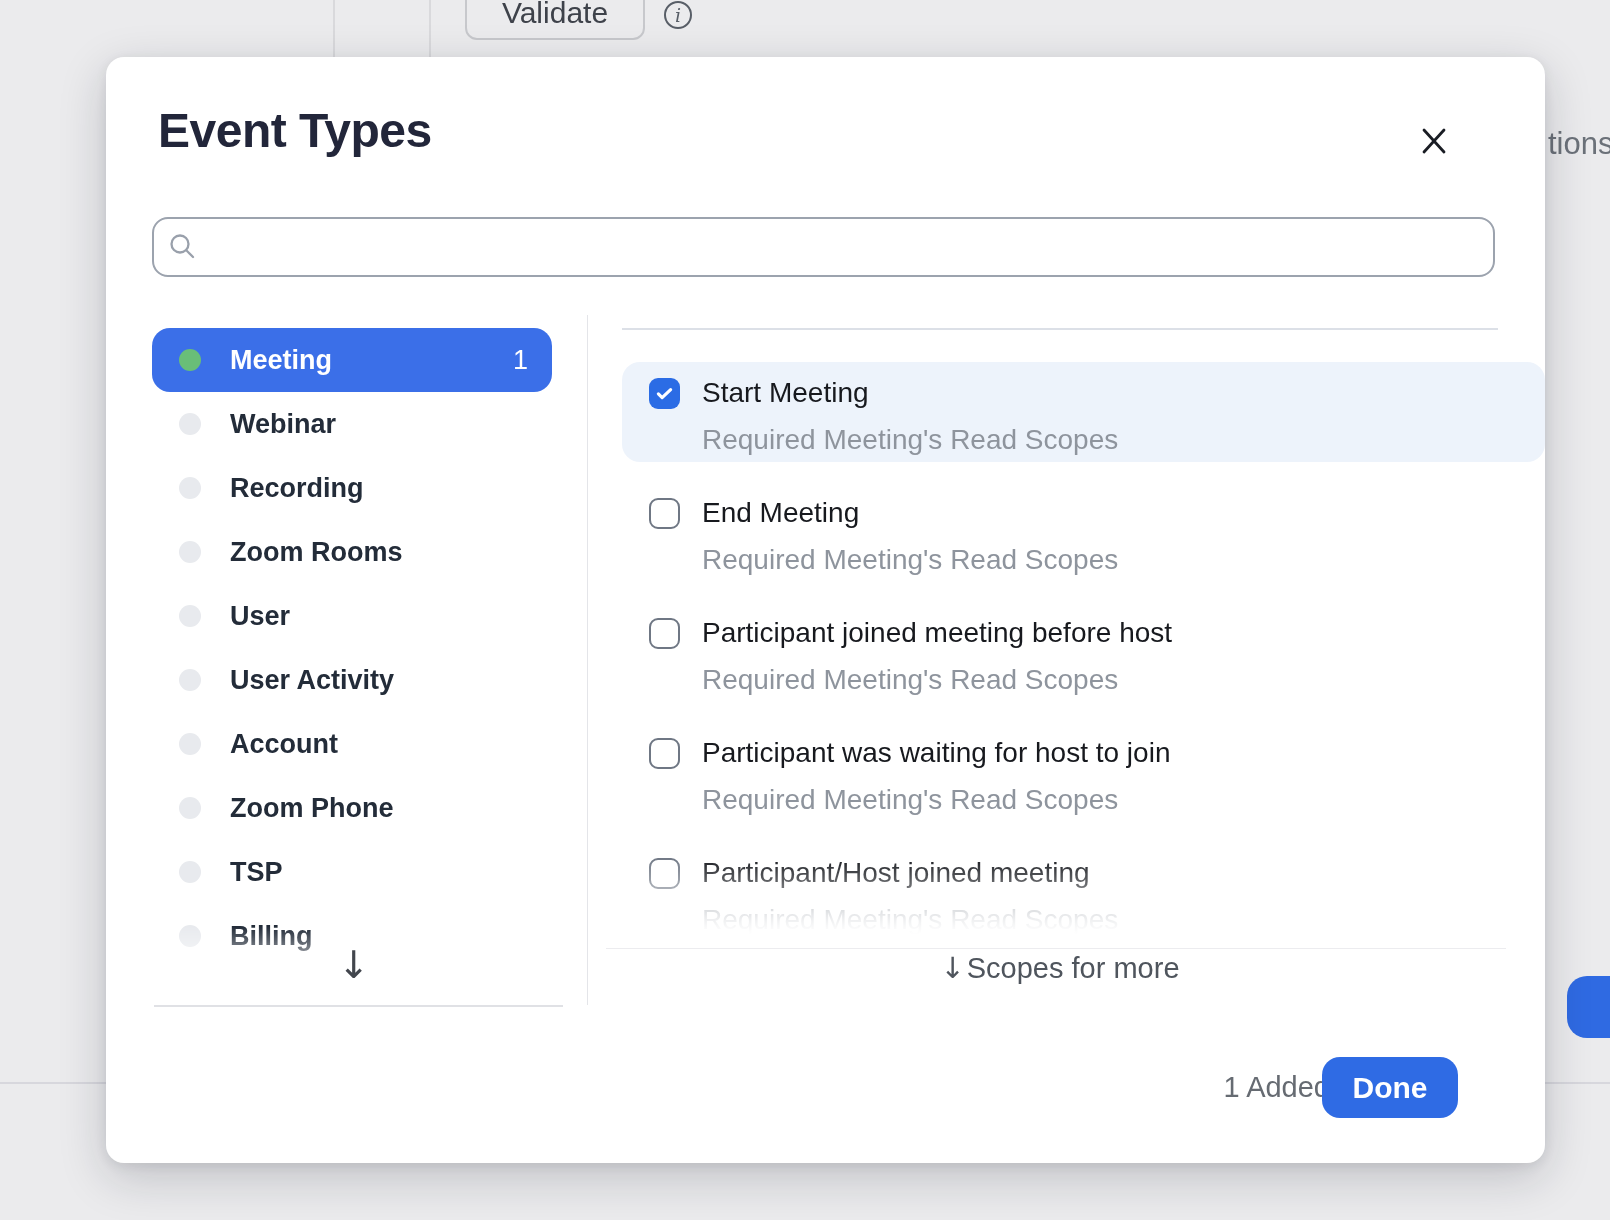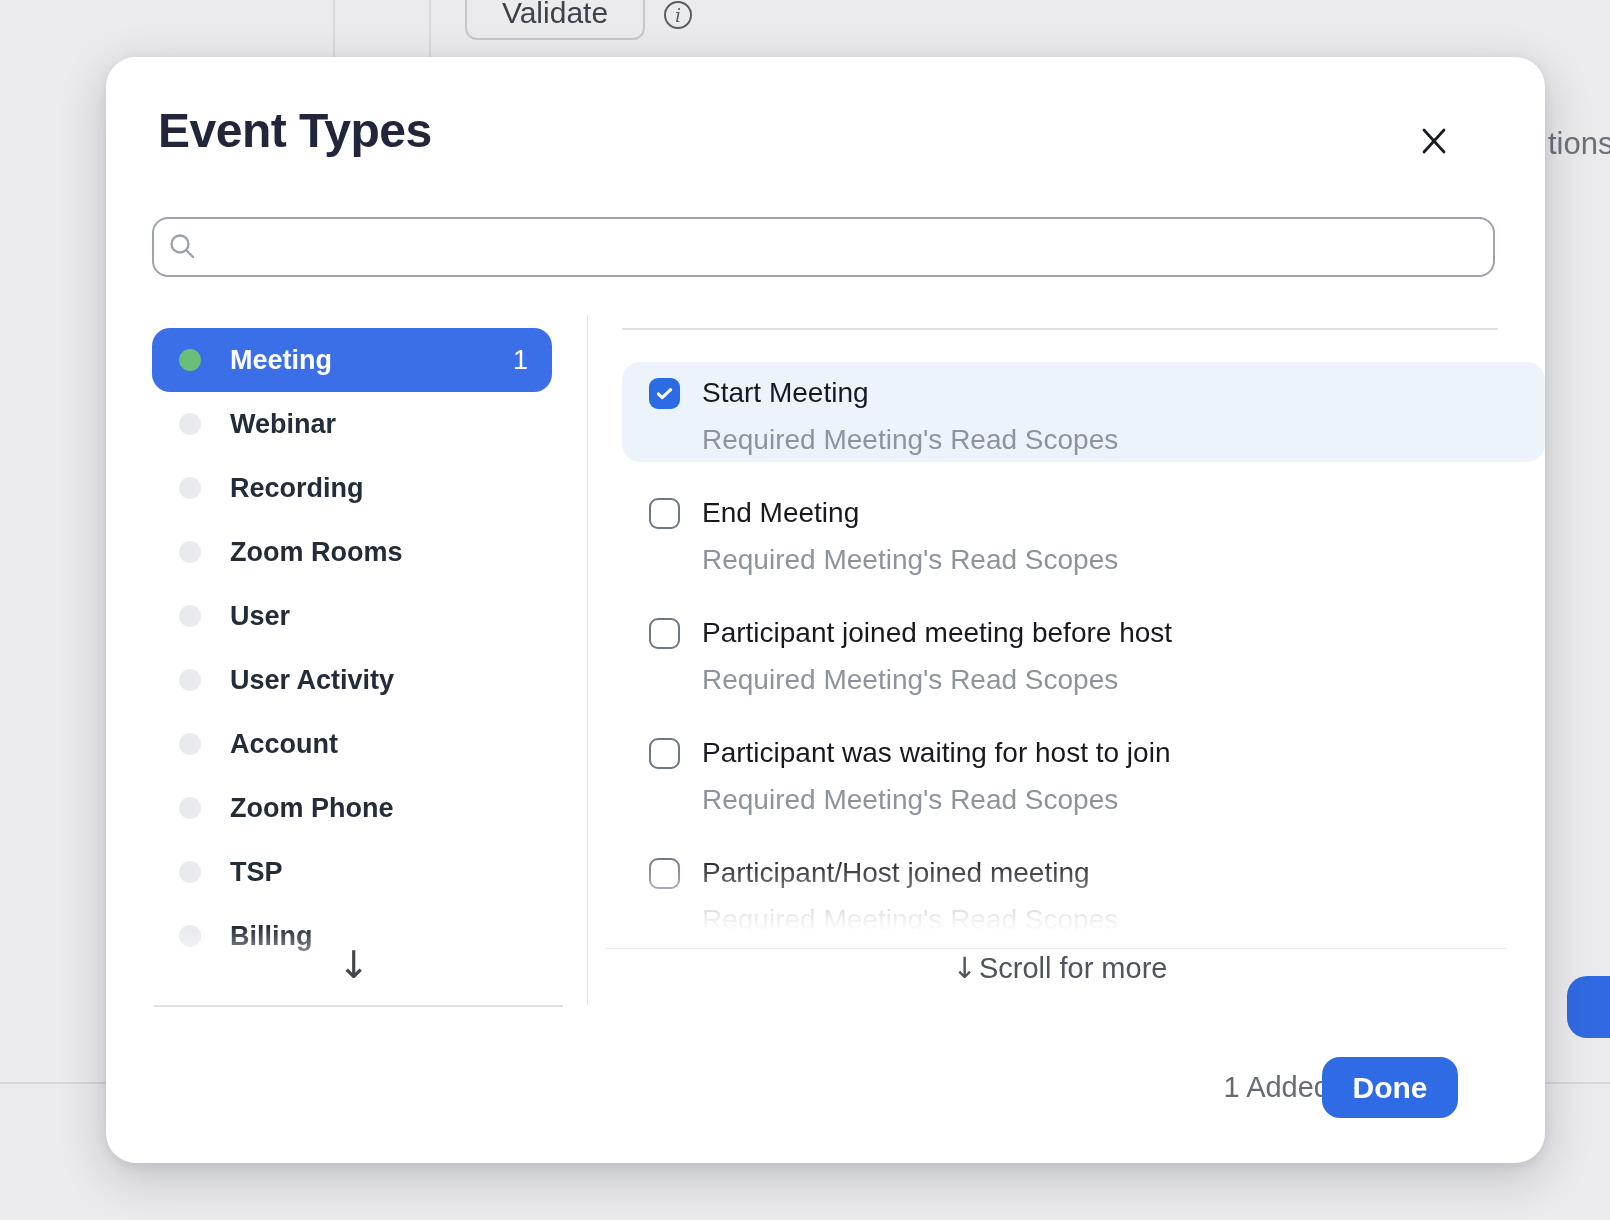--- a/index.html
+++ b/index.html
@@ -31,21 +31,21 @@
     position:absolute;left:1548px;top:126px;font-size:31px;color:#6B7179;
   }
   .bg-partial-button{
     position:absolute;left:1567px;top:976px;width:90px;height:62px;
     background:#2F6AE2;border-radius:20px;
   }
 
   
   .modal{
     position:absolute;left:106px;top:57px;width:1439px;height:1106px;
-    background:#FFFFFF;border-radius:30px;
+    background:#FFFFFF;border-radius:18px;
     box-shadow:0 14px 48px rgba(20,24,40,0.20),0 3px 12px rgba(20,24,40,0.08);
   }
   .modal-title{
     position:absolute;left:52px;top:46px;
     font-size:48px;font-weight:800;color:#22263A;letter-spacing:-0.5px;
   }
   .close-btn{
     position:absolute;left:1306px;top:62px;width:44px;height:44px;
     display:flex;align-items:center;justify-content:center;cursor:pointer;
   }
@@ -254,19 +254,19 @@
   <div class="event-row fade-scopes" style="top:785px;">
     <span class="checkbox"></span>
     <span class="ev-label">Participant/Host joined meeting</span>
     <span class="ev-scopes">Required Meeting's Read Scopes</span>
   </div>
 
   <div class="bottom-fade"></div>
   <div class="panel-bottom-hairline"></div>
 
   <div class="scroll-more">
-    <span class="arr">↓</span><span>Scroll for more</span>
+    <span class="arr">↓</span><span>Scopes for more</span>
   </div>
 
   <div class="added-count">1 Added</div>
   <button class="done-btn">Done</button>
 
 </div>
 
 </body></html>

